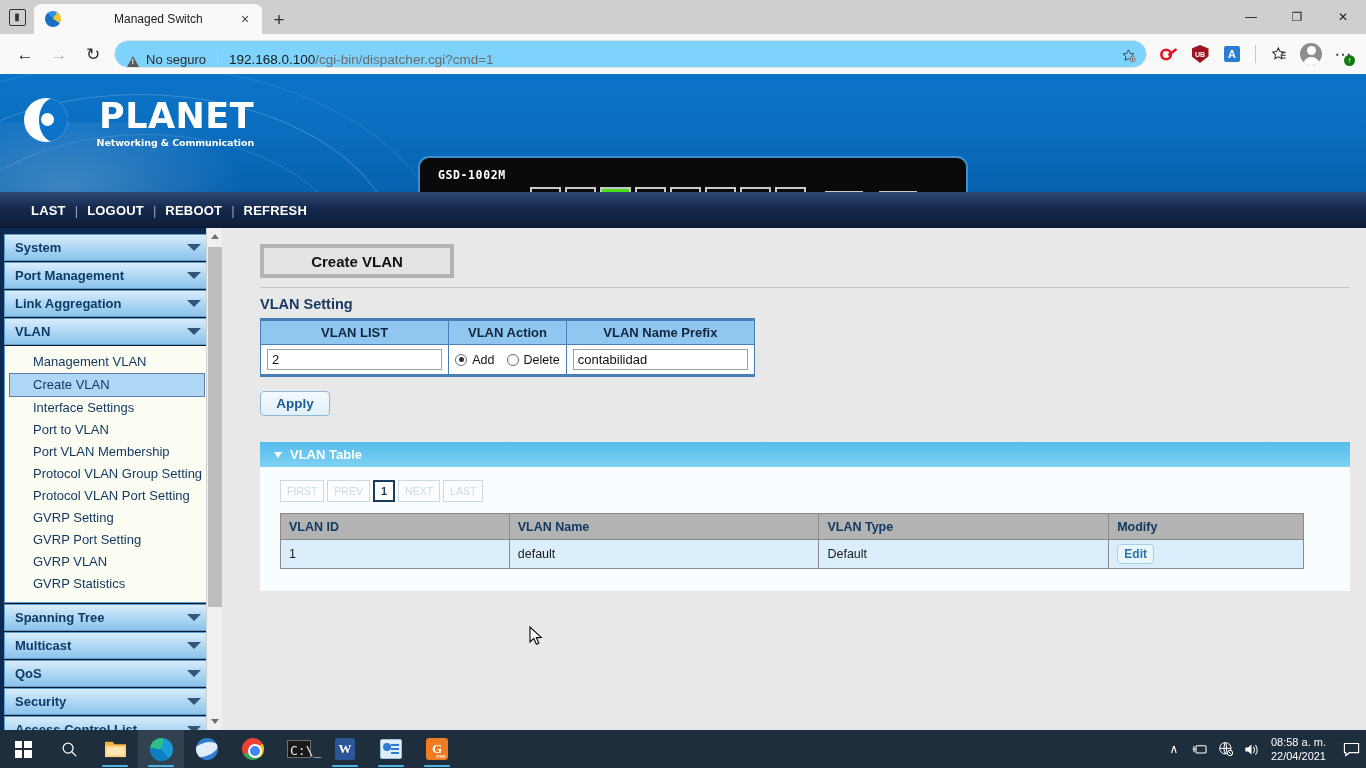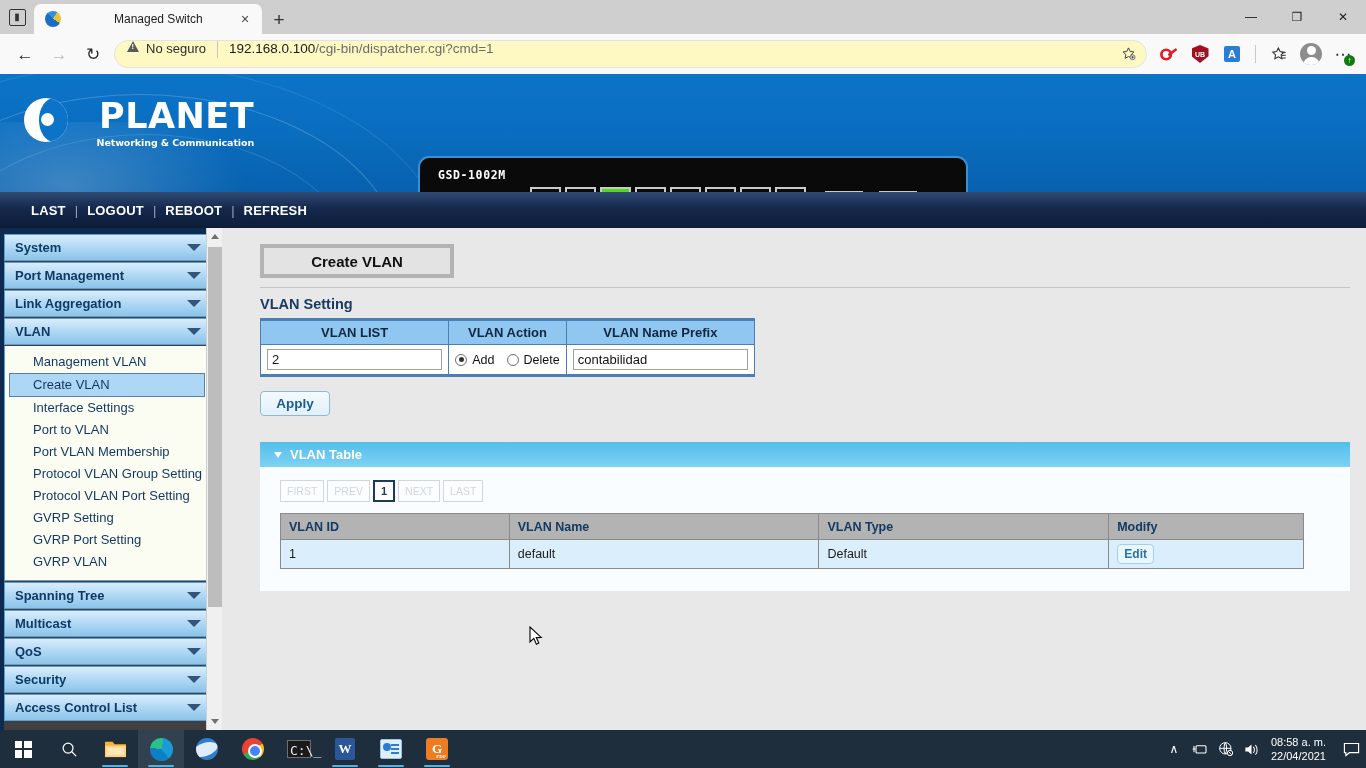--- a/index.html
+++ b/index.html
@@ -57,22 +57,22 @@
   .toolbar {
     position: absolute; top: 34px; left: 0; width: 1366px; height: 40px;
     background: #f9f9f9; display: flex; align-items: center; padding: 0 8px;
   }
   .nav-btn {
     width: 34px; height: 34px; display: flex; align-items: center;
     justify-content: center; font-size: 17px; color: #2b2b2b; line-height: 1;
   }
   .nav-btn.dim { color: #b9b9b9; }
   .omnibox {
-    flex: 1; height: 28px; margin: 0 6px 0 4px; background: #fef9c3;
-    border-radius: 14px; display: flex; align-items: flex-start; padding: 0 4px 0 12px;
+    flex: 1; height: 28px; margin: 0 6px 0 4px; background: #7dd3fc;
+    border-radius: 14px; display: flex; align-items: flex-end; padding: 0 4px 0 12px;
     border: 1px solid #e3e3e3;
   }
   .warn-tri {
     width: 0; height: 0; border-left: 6px solid transparent;
     border-right: 6px solid transparent; border-bottom: 11px solid #5a5a5a;
     position: relative; flex: none;
   }
   .warn-tri::after {
     content: "!"; position: absolute; left: -1.6px; top: 2.2px; font-size: 7.5px;
     color: #fff; font-weight: bold; line-height: 1;
@@ -205,21 +205,21 @@
 
   
   .body-area {
     display: flex; width: 1366px; height: 502px; background: #e8e8e8;
   }
   .sidebar-frame {
     width: 222px; height: 502px; background: #0d2b50; position: relative;
     display: flex; flex-direction: column;
   }
   .sidebar {
-    width: 206px; margin: 6px 0 0 4px; background: #404040;
+    width: 206px; margin: 6px 0 0 4px; background: #0f172a;
     overflow: hidden; flex: 1;
   }
   .sb-group {
     height: 27px; margin-bottom: 1px;
     background: linear-gradient(180deg, #d9ecfb 0%, #abd6f3 55%, #8cc4ea 100%);
     border: 1px solid #5f9fd0; display: flex; align-items: center;
     padding: 0 8px 0 10px; justify-content: space-between;
   }
   .sb-group-label {
     font-size: 13px; font-weight: bold; color: #103a66;
@@ -615,20 +615,21 @@
             <div class="sb-item">Management VLAN</div>
             <div class="sb-item active">Create VLAN</div>
             <div class="sb-item">Interface Settings</div>
             <div class="sb-item">Port to VLAN</div>
             <div class="sb-item">Port VLAN Membership</div>
             <div class="sb-item">Protocol VLAN Group Setting</div>
             <div class="sb-item">Protocol VLAN Port Setting</div>
             <div class="sb-item">GVRP Setting</div>
             <div class="sb-item">GVRP Port Setting</div>
             <div class="sb-item">GVRP VLAN</div>
+            <div class="sb-item">GVRP Statistics</div>
           </div>
 
           <div class="sb-group">
             <div class="sb-group-label">Spanning Tree</div>
             <div class="chev"></div>
           </div>
           <div class="sb-group">
             <div class="sb-group-label">Multicast</div>
             <div class="chev"></div>
           </div>

